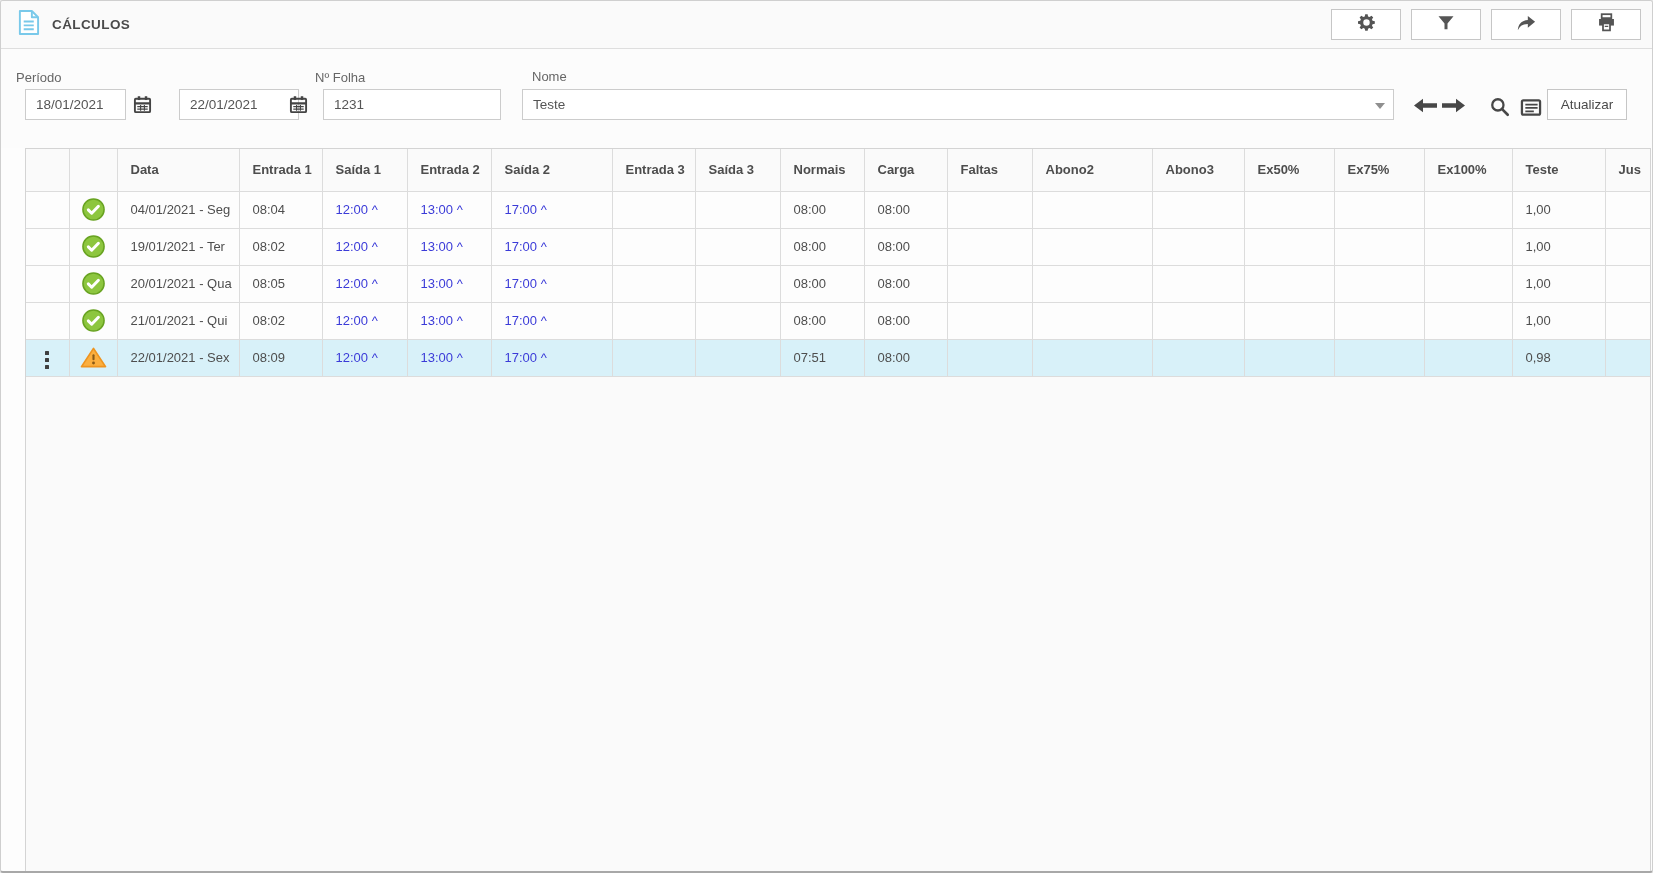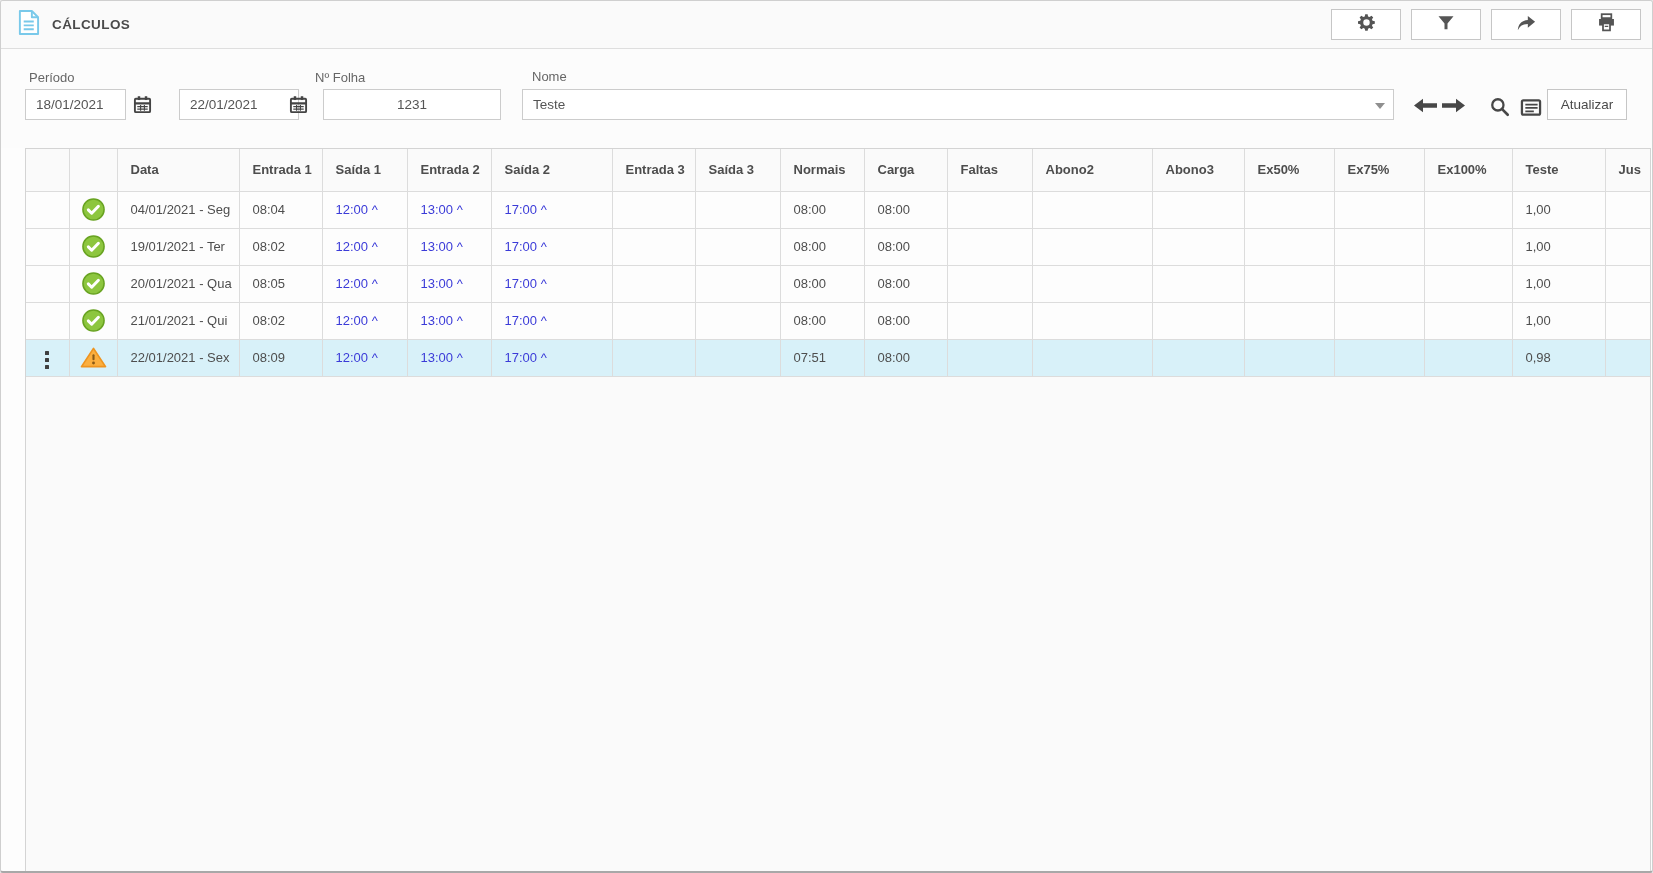--- a/index.html
+++ b/index.html
@@ -102,21 +102,21 @@
             <rect x="3.5" y="8" width="17" height="7.5" fill="#555"></rect>
             <rect x="8" y="13" width="8" height="8" fill="#fff" stroke="#555" stroke-width="2"></rect>
             <line x1="10" y1="16.5" x2="14" y2="16.5" stroke="#555" stroke-width="1.3"></line>
           </svg>
         </span>
       </div>
     </div>
   </header>
 
   <section class="filterbar">
-    <label class="f-label" style="left:28px">Período</label>
+    <label class="f-label" style="left:15px">Período</label>
     <input class="f-input" style="left: 24px; width: 101px;" value="18/01/2021">
     <span class="cal-icon" style="left:132px">
       <svg width="19" height="19" viewBox="0 0 20 20">
         <rect x="2" y="4" width="16" height="14" rx="1" fill="none" stroke="#444" stroke-width="2"></rect>
         <line x1="2" y1="8.7" x2="18" y2="8.7" stroke="#444" stroke-width="2.4"></line>
         <rect x="5" y="1.3" width="2.6" height="4" fill="#444"></rect>
           <rect x="12.4" y="1.3" width="2.6" height="4" fill="#444"></rect>
         <line x1="8" y1="10.5" x2="8" y2="16.5" stroke="#444" stroke-width="1.2"></line>
         <line x1="12" y1="10.5" x2="12" y2="16.5" stroke="#444" stroke-width="1.2"></line>
         <line x1="4.5" y1="12.3" x2="15.5" y2="12.3" stroke="#444" stroke-width="1.2"></line>
@@ -131,21 +131,21 @@
         <rect x="5" y="1.3" width="2.6" height="4" fill="#444"></rect>
           <rect x="12.4" y="1.3" width="2.6" height="4" fill="#444"></rect>
         <line x1="8" y1="10.5" x2="8" y2="16.5" stroke="#444" stroke-width="1.2"></line>
         <line x1="12" y1="10.5" x2="12" y2="16.5" stroke="#444" stroke-width="1.2"></line>
         <line x1="4.5" y1="12.3" x2="15.5" y2="12.3" stroke="#444" stroke-width="1.2"></line>
         <line x1="4.5" y1="14.8" x2="15.5" y2="14.8" stroke="#444" stroke-width="1.2"></line>
       </svg>
     </span>
 
     <label class="f-label" style="left:314px">Nº Folha</label>
-    <input class="f-input" style="left: 322px; width: 178px; text-align: center;" value="1231">
+    <input class="f-input" style="left: 322px; width: 178px;" value="1231">
 
     <label class="f-label" style="left:531px;top:20px">Nome</label>
     <input class="f-input" style="left: 521px; width: 872px;" value="Teste">
     <span class="caret"></span>
 
     <span class="tool-ic" style="left:1411px;top:49px">
       <svg width="26" height="15" viewBox="0 0 26 15">
           <path fill="#474747" d="M25 5.2H11V.8L2 7.5 11 14.2V9.8h14z"></path>
         </svg>
     </span>

